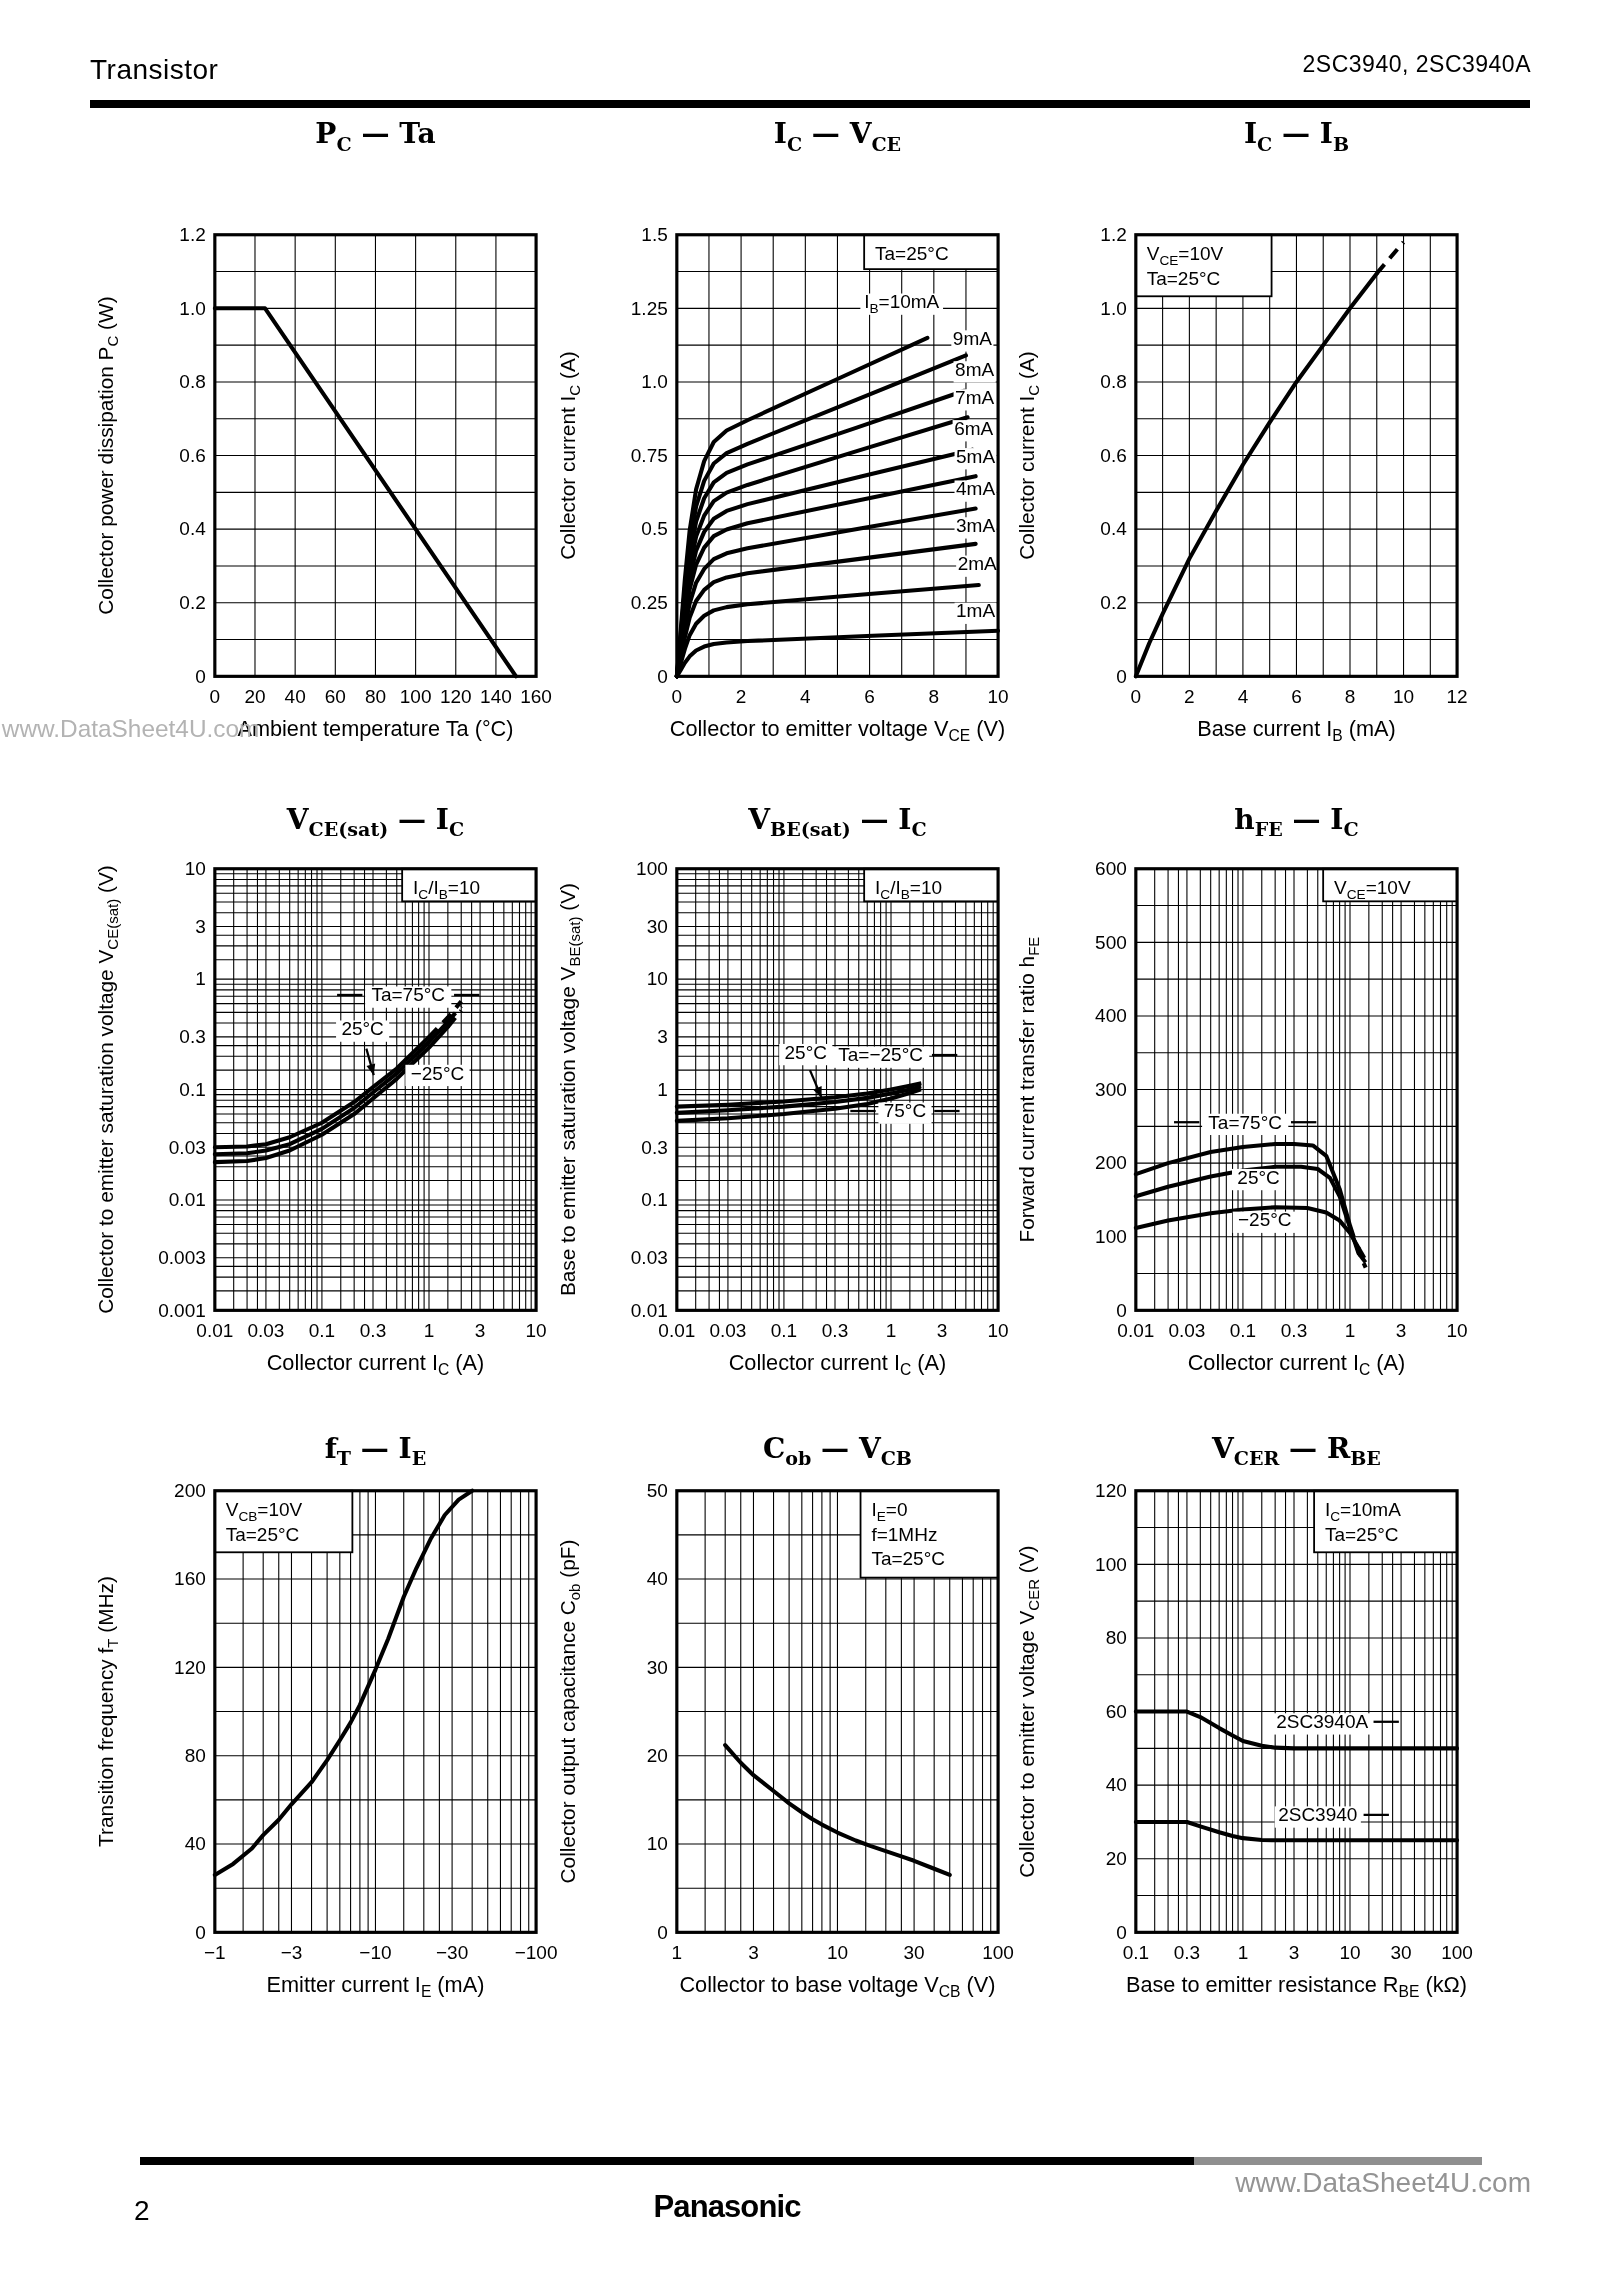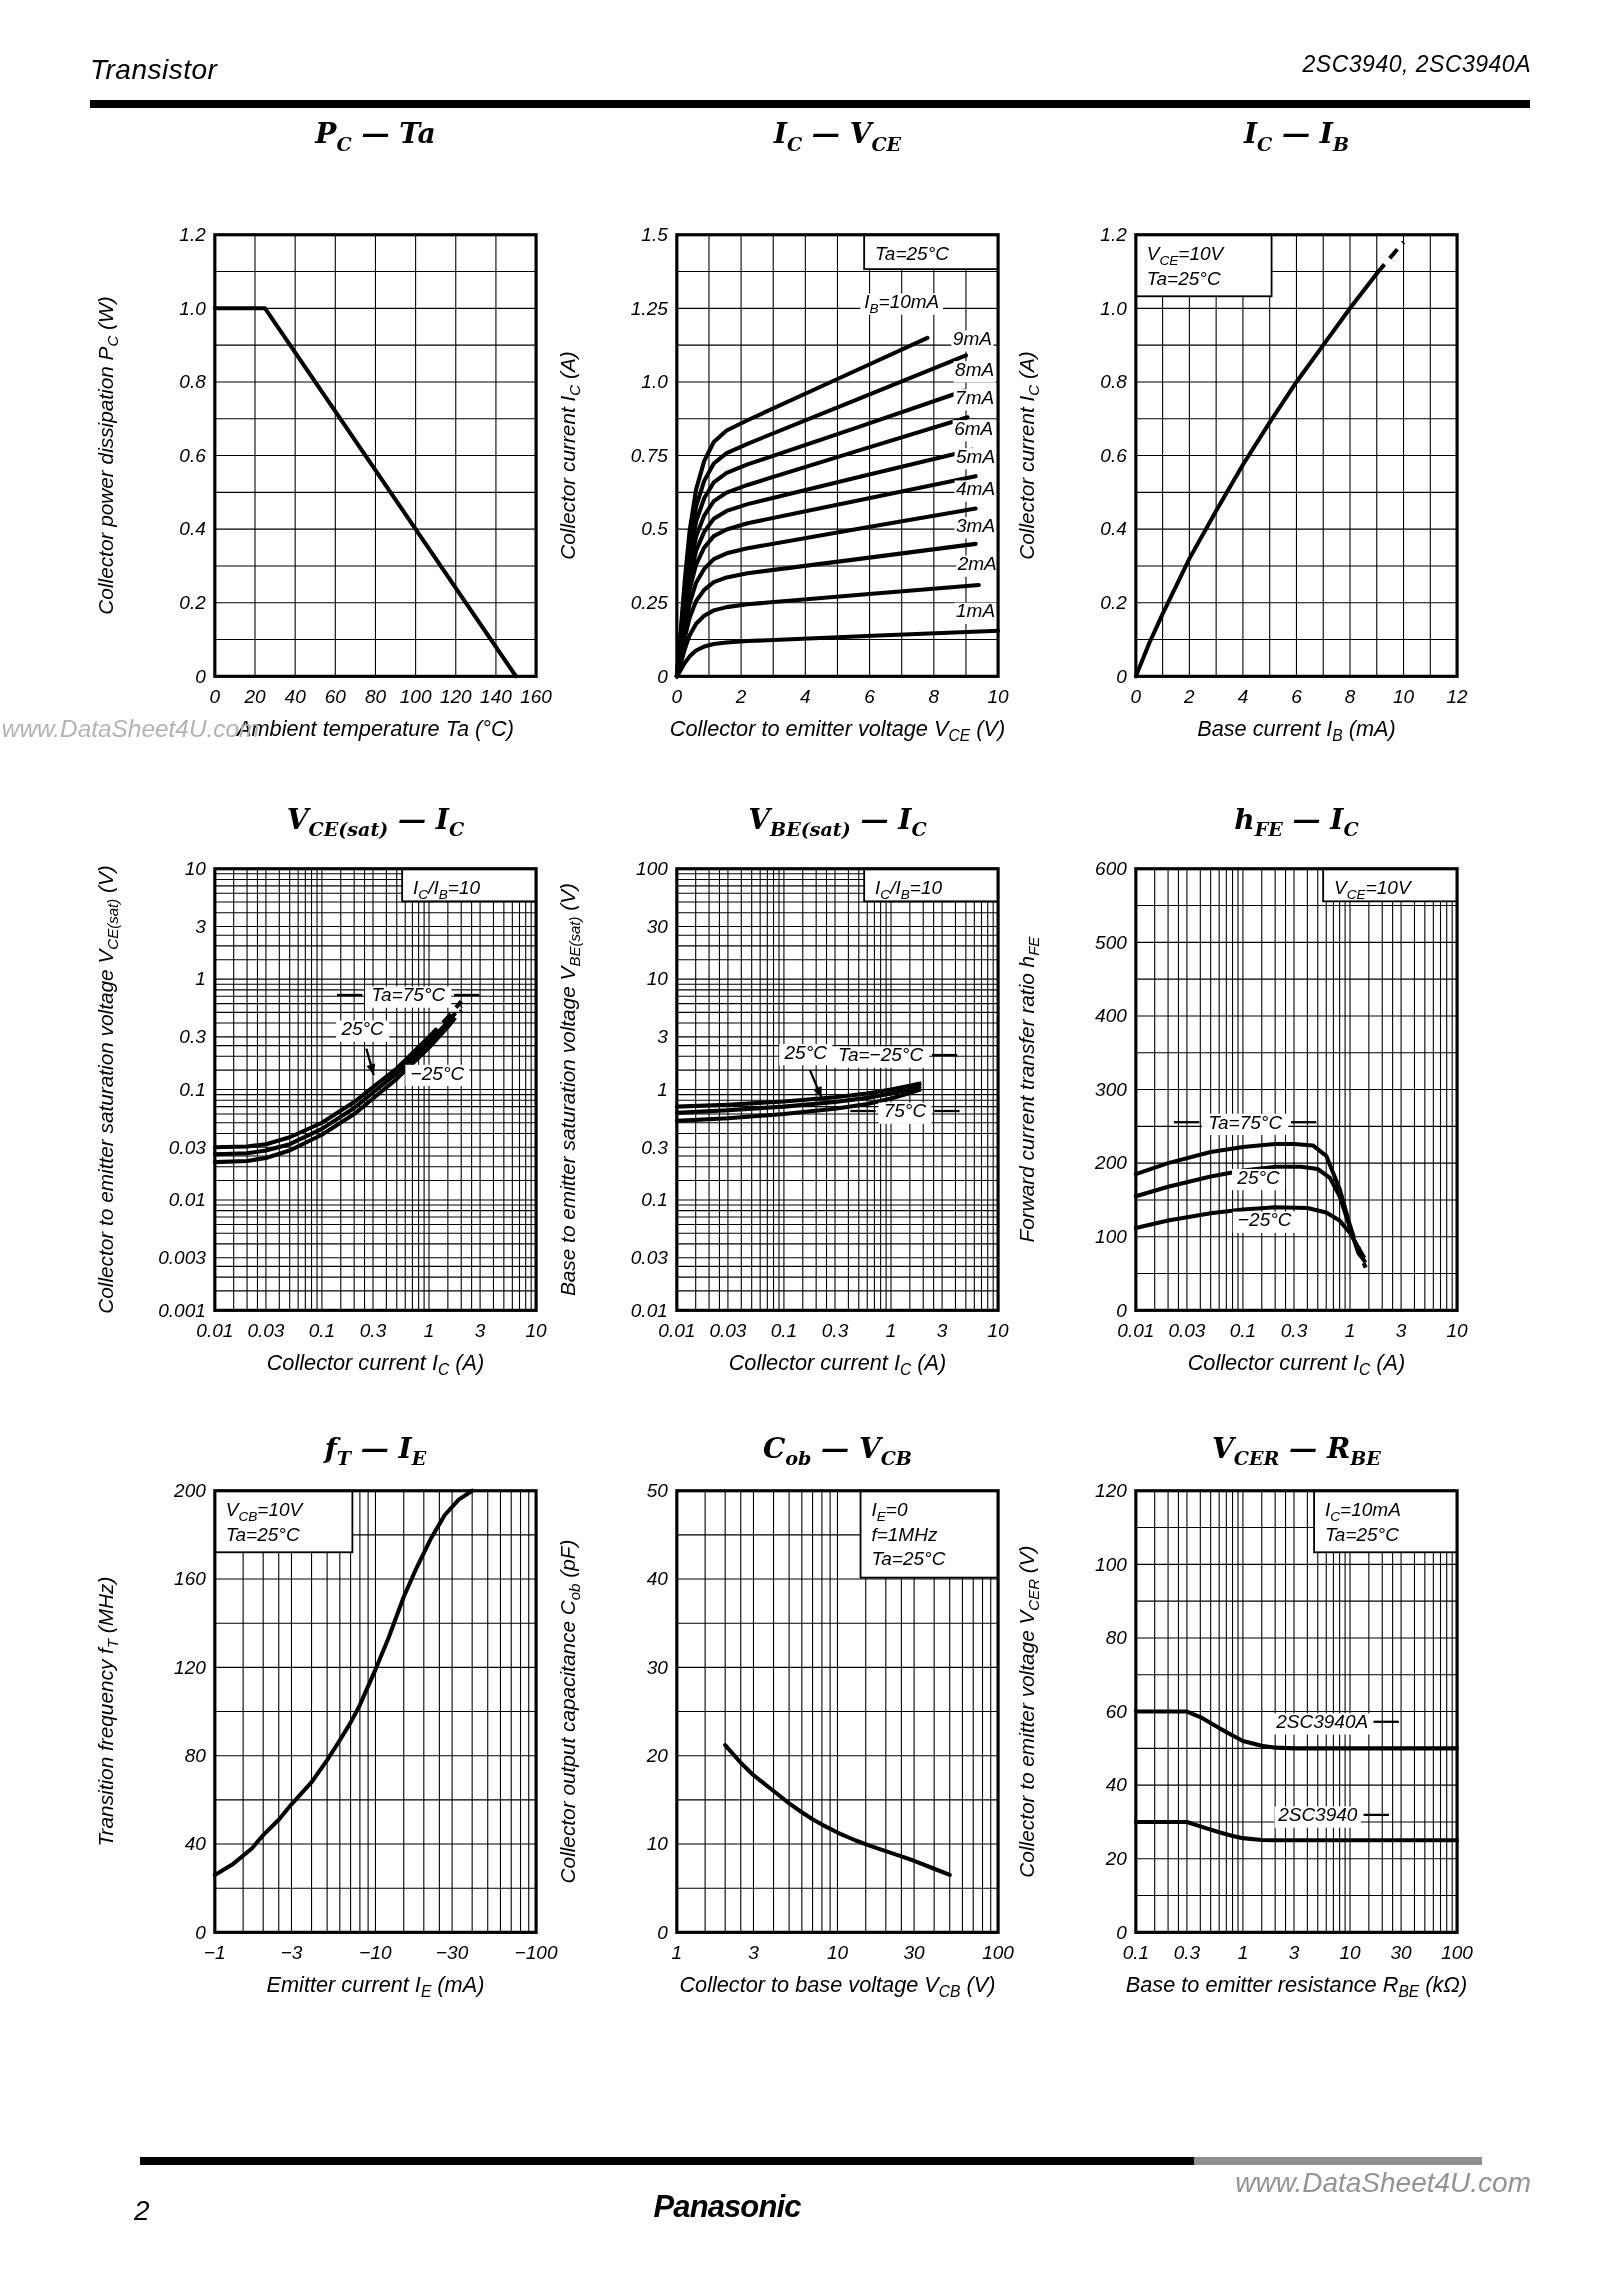--- a/index.html
+++ b/index.html
@@ -1,17 +1,17 @@
 <!DOCTYPE html>
 <html style="font-size:14.5px"><head>
 <meta charset="utf-8">
 <style>
   html,body{margin:0;padding:0;background:#777;}
   #page{position:relative;width:1621px;height:2290px;background:#ffffff;overflow:hidden;
-        font-family:"Liberation Sans",sans-serif;color:#000;font-style:italic;}
+        font-family:"Liberation Sans",sans-serif;color:#000;}
   .abs{position:absolute;}
   #header-left{left:90px;top:54px;font-size:28px;letter-spacing:0.5px;}
   #header-right{right:90px;top:51px;font-size:23px;letter-spacing:0.5px;}
   #header-rule{left:90px;top:100px;width:1440px;height:8.1px;background:#000;}
   #charts{position:absolute;left:0;top:0;width:100%;height:100%;}
   #wm-left{left:1.8px;top:715px;font-size:24.4px;color:#b3b3b3;}
   #footer-bar-black{left:140px;top:2157px;width:1054px;height:8.1px;background:#000;}
   #footer-bar-gray{left:1194px;top:2157px;width:288px;height:8.1px;background:#8f8f8f;}
   #wm-bottom{right:90px;top:2167px;font-size:28px;color:#949494;}
   #page-number{left:134px;top:2195px;font-size:28px;}

